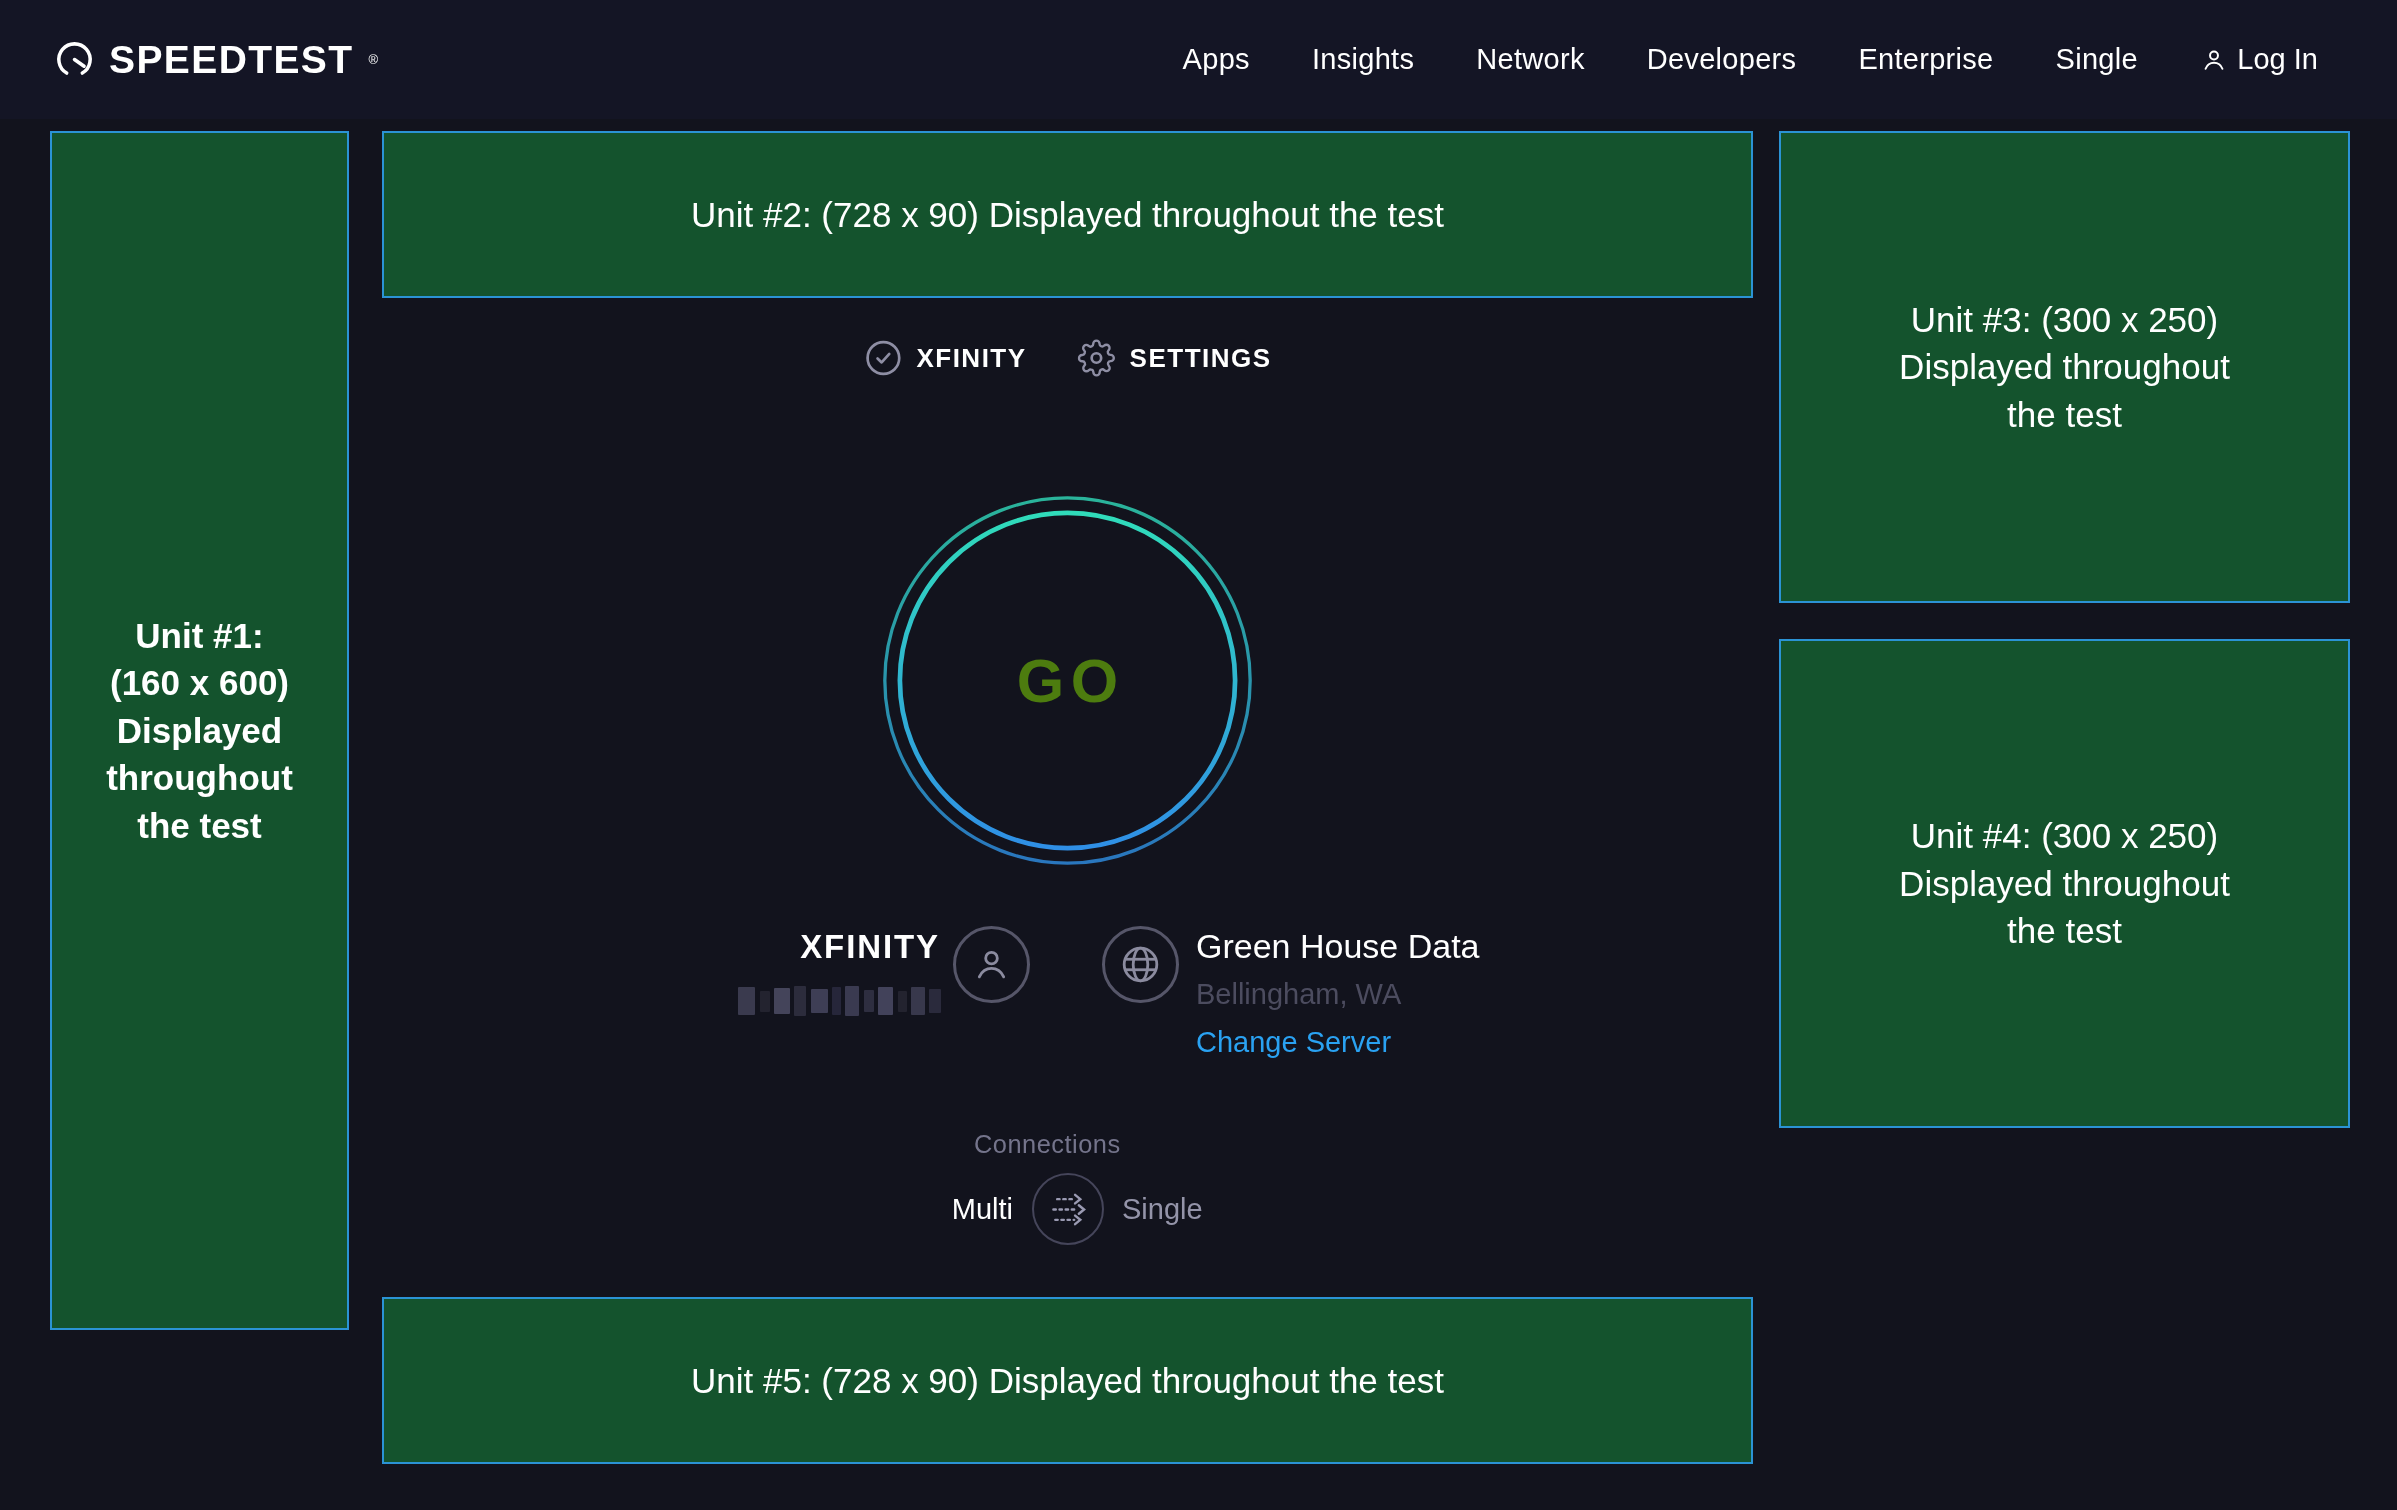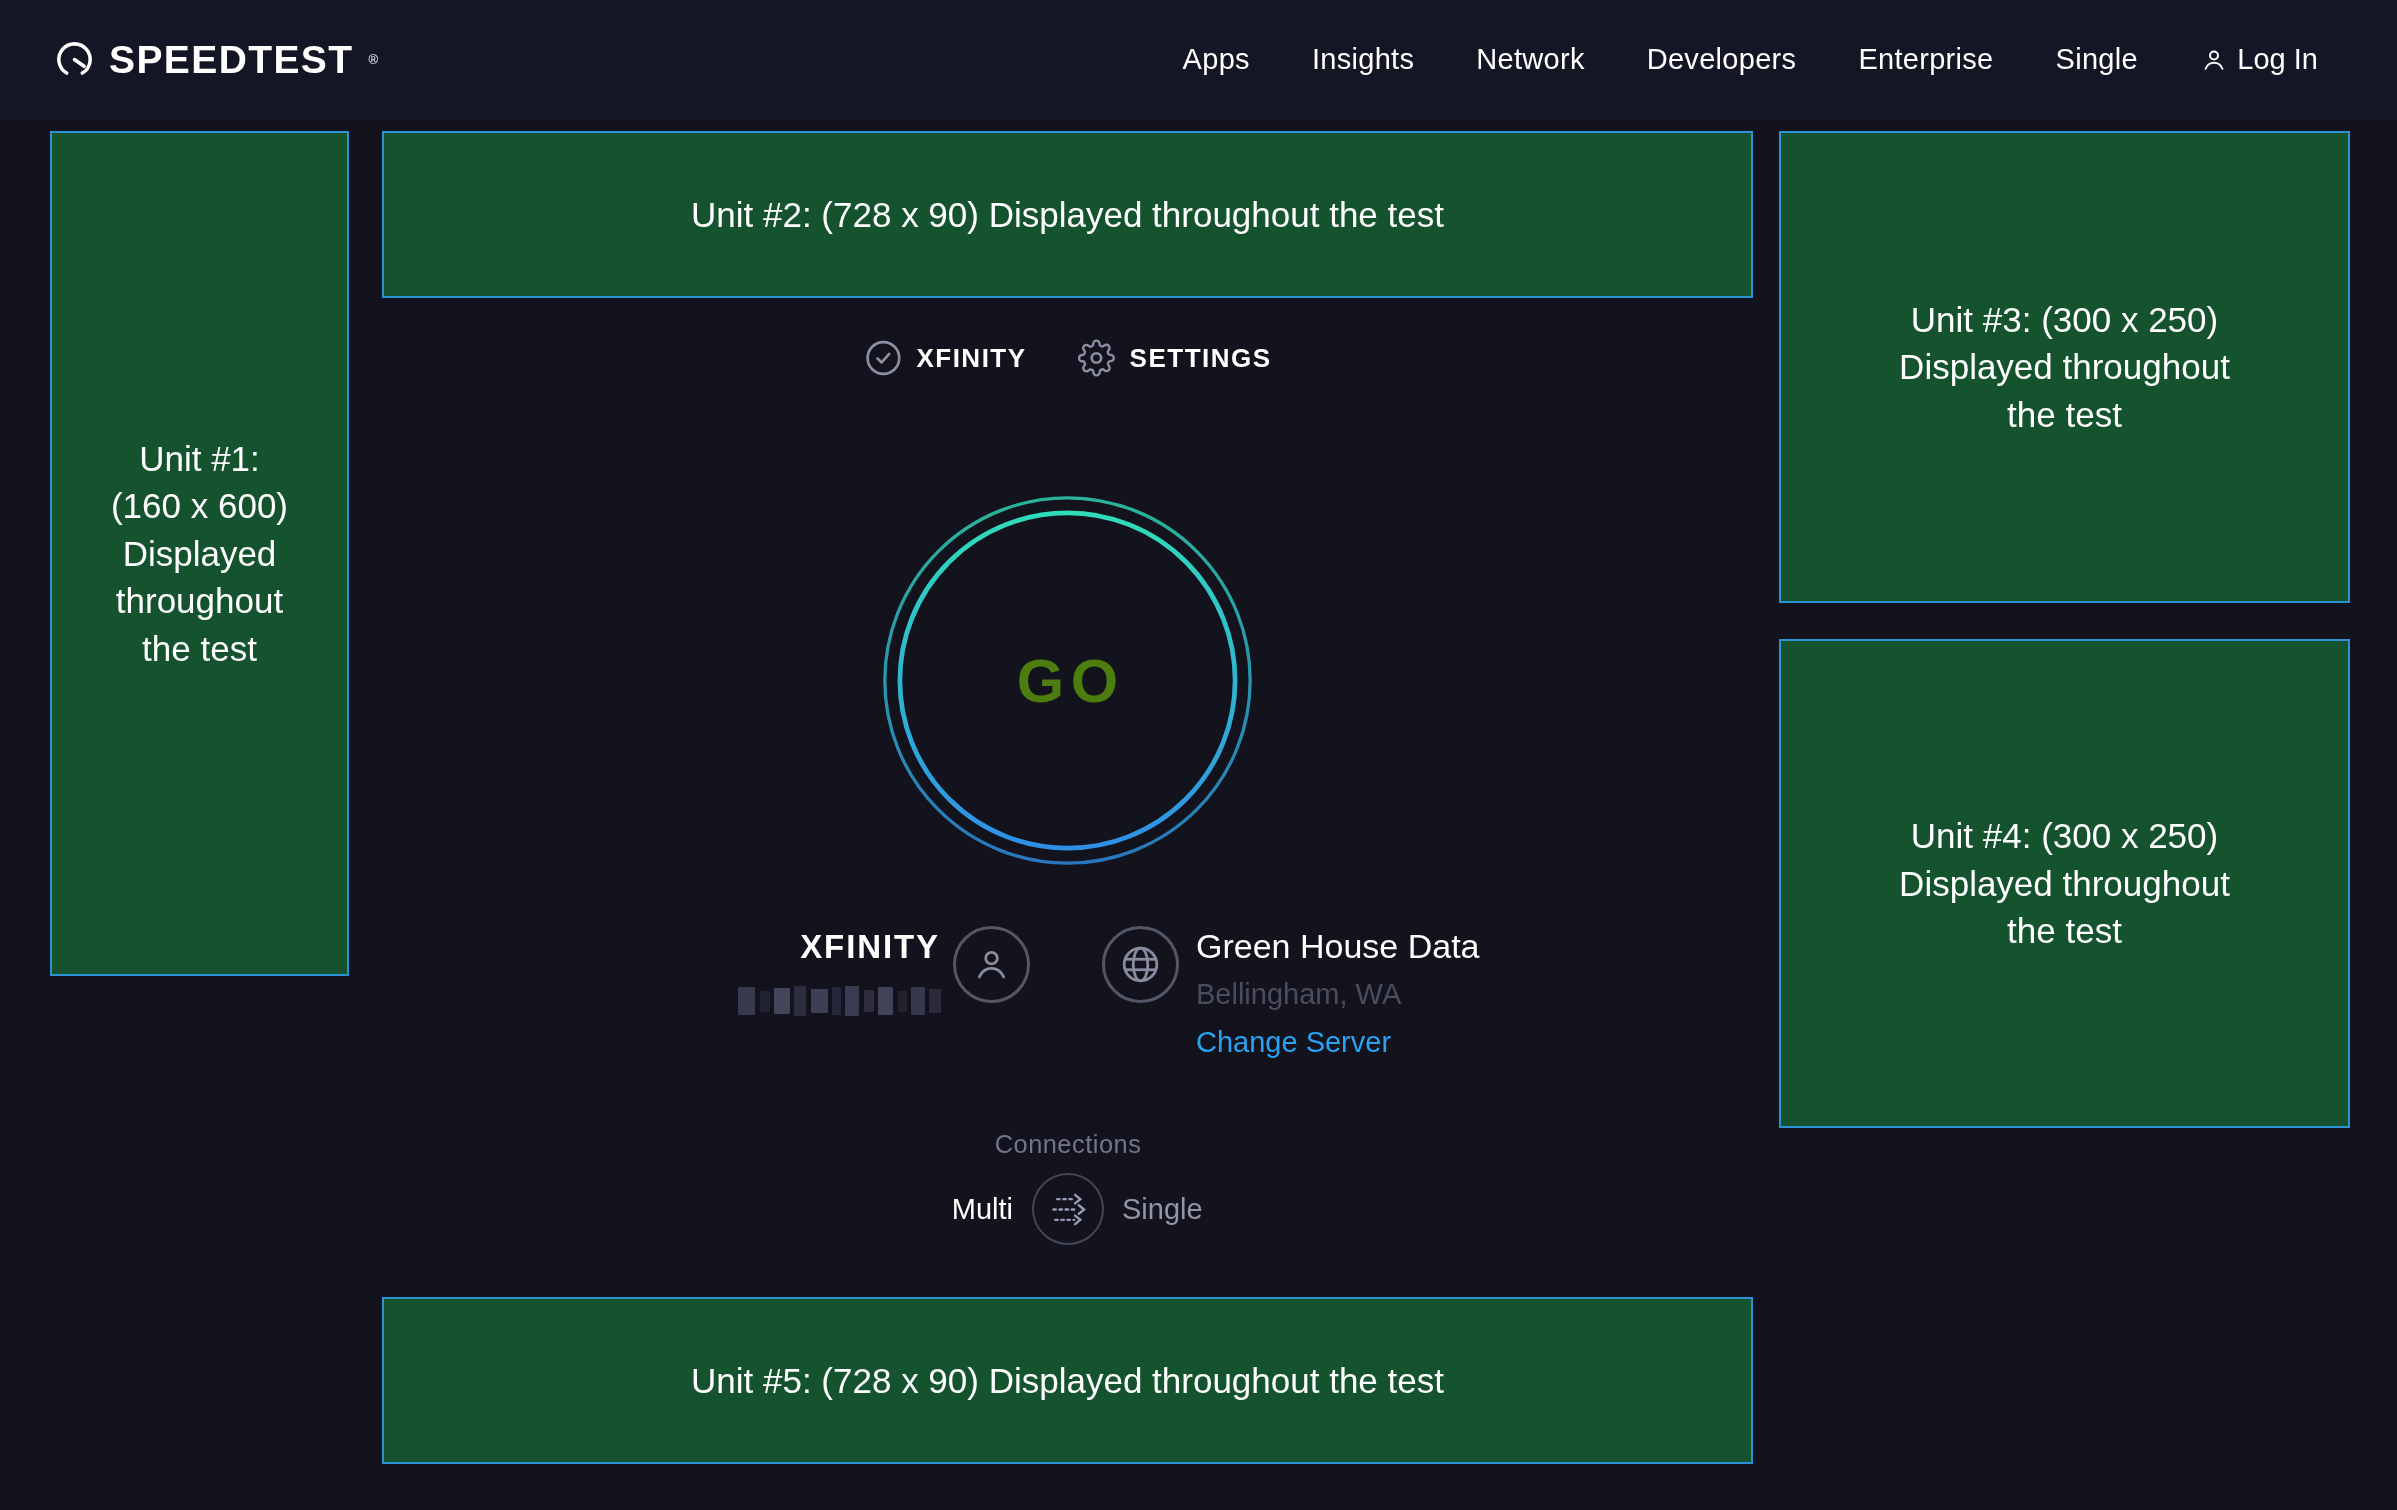--- a/index.html
+++ b/index.html
@@ -16,21 +16,21 @@
   .logo{display:flex;align-items:center;gap:13px;cursor:pointer;}
   .logo-text{color:#fff;font-size:39px;font-weight:700;letter-spacing:1.4px;}
   .logo-tm{color:#fff;font-size:13px;vertical-align:super;margin-left:1.9px;}
   .nav{display:flex;gap:62px;}
   .nav-item{color:#fff;font-size:29px;letter-spacing:0.3px;cursor:pointer;}
   .login{display:flex;align-items:center;gap:9.4px;color:#fff;font-size:29px;cursor:pointer;}
   
   .ad{position:absolute;background:#14532d;border:2.8px solid #2b93d4;
     box-sizing:border-box;display:flex;align-items:center;justify-content:center;
     text-align:center;color:#fff;font-size:35px;line-height:1.36;cursor:pointer;}
-  .ad-u1{left:50px;top:131px;width:299px;height:845px;}
+  .ad-u1{left:50px;top:131px;width:299px;height:1199px;font-weight:bold;}
   .ad-u2{left:382px;top:131px;width:1371px;height:167px;}
   .ad-u3{left:1779px;top:131px;width:571px;height:472px;}
   .ad-u4{left:1779px;top:639px;width:571px;height:489px;}
   .ad-u5{left:382px;top:1297px;width:1371px;height:167px;}
   
   .tabs{position:absolute;left:1068px;top:339px;transform:translateX(-50%);
     display:flex;align-items:center;gap:51px;}
   .tab{display:flex;align-items:center;gap:14px;cursor:pointer;}
   .tab-label{color:#fff;font-size:26px;font-weight:700;letter-spacing:1.5px;}
   
@@ -46,21 +46,21 @@
   .redacted i{display:block;border-radius:0.9px;}
   .icon-circle{position:absolute;width:77px;height:77px;border:3.8px solid #565669;
     border-radius:50%;box-sizing:border-box;display:flex;align-items:center;justify-content:center;}
   .person-circle{left:953px;top:926px;}
   .globe-circle{left:1102px;top:926px;}
   .server-block{position:absolute;left:1196px;top:927px;}
   .server-name{color:#fff;font-size:34px;font-weight:500;}
   .server-loc{color:#4c4c5f;font-size:29px;margin-top:12.2px;}
   .server-change{color:#2aa2f2;font-size:29px;font-weight:500;margin-top:15px;cursor:pointer;}
   
-  .conn-label{position:absolute;left:974px;top:1130px;width:188px;text-align:center;
+  .conn-label{position:absolute;left:974px;top:1130px;width:188px;
     color:#74748b;font-size:25.4px;letter-spacing:0.5px;}
   .conn-multi{position:absolute;left:872px;top:1193px;width:141px;text-align:right;
     color:#fff;font-size:29px;font-weight:500;cursor:pointer;}
   .conn-circle{position:absolute;left:1032px;top:1173px;width:72px;height:72px;
     border:2.8px solid #45455a;border-radius:50%;box-sizing:border-box;
     display:flex;align-items:center;justify-content:center;cursor:pointer;}
   .conn-single{position:absolute;left:1122px;top:1193px;color:#9494a9;font-size:29px;cursor:pointer;}
 </style>
 </head>
 <body>

